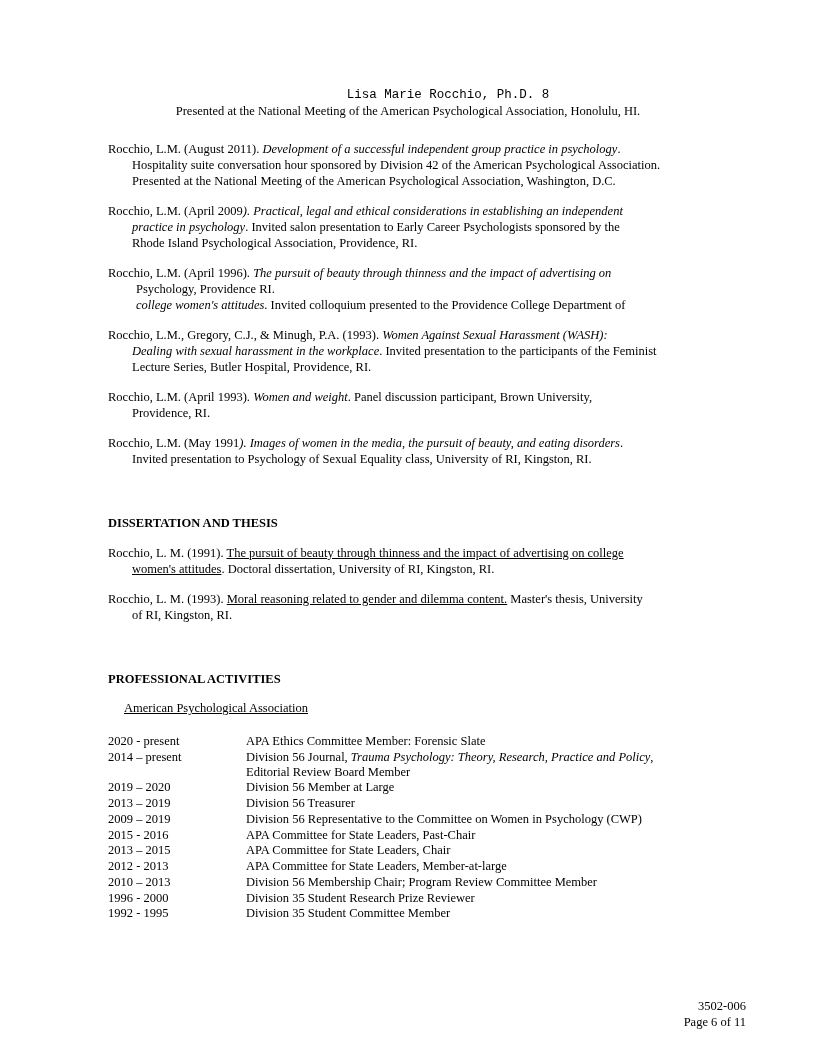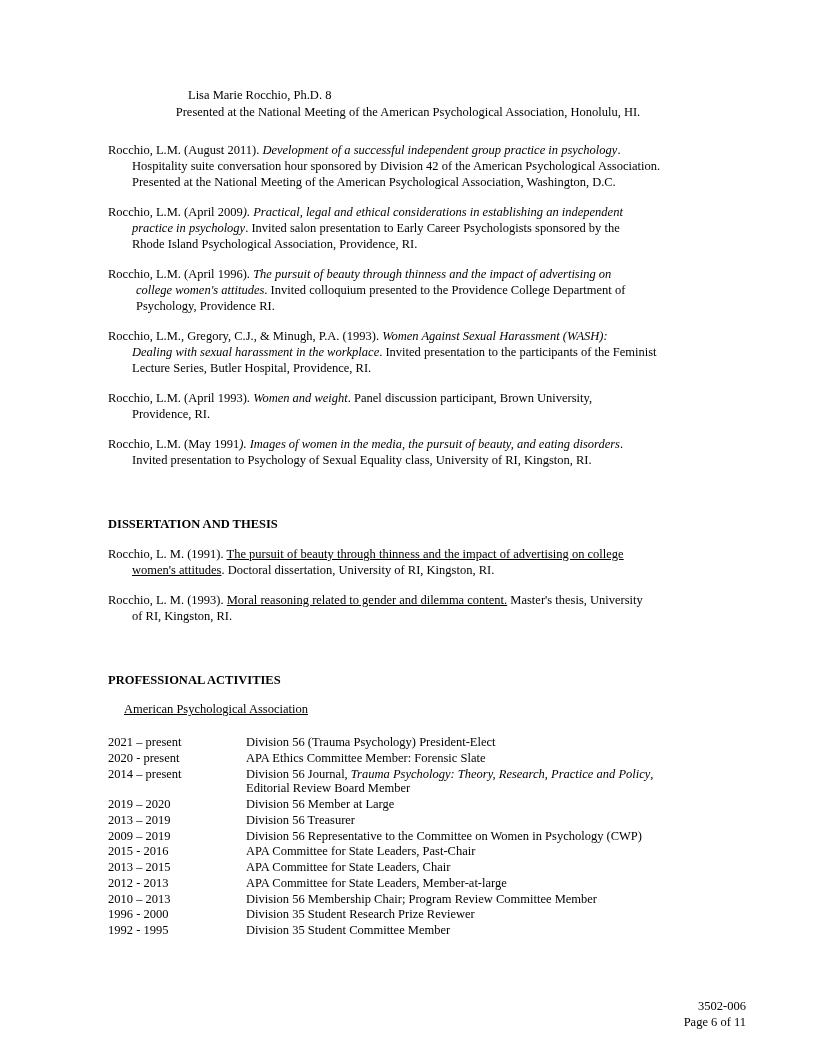--- a/index.html
+++ b/index.html
@@ -17,23 +17,24 @@
     box-sizing: border-box;
   }
   .content {
     position: absolute;
     left: 108px;
     top: 88px;
     width: 600px;
   }
   .header-line {
     font-size: 12.5px;
-    text-align: left;
+    text-align: center;
     margin: 0 0 2px 0;
     padding-left: 80px;
+    font-family: Liberation Mono, monospace;
   }
   .header-sub {
     font-size: 12.5px;
     margin: 0 0 22px 0;
     text-align: center;
   }
   .entry {
     font-size: 12.5px;
     line-height: 1.28;
     margin-bottom: 14px;
@@ -104,22 +105,22 @@
 
     <div class="entry">
       <span>Rocchio, L.M. (April 2009</span><i>). Practical, legal and ethical considerations in establishing an independent</i>
       <span class="ind"><i>practice in psychology</i><span>.  Invited salon presentation to Early Career Psychologists sponsored by the</span></span>
       <span class="ind">Rhode Island Psychological Association, Providence, RI.</span>
     </div>
 
     <div class="entry">
       <span>Rocchio, L.M. (April 1996).</span>
       <i>The pursuit of beauty through thinness and the impact of advertising on</i>
+      <span class="ind2">Psychology, Providence RI.</span>
       <span class="ind2"><i>college women's attitudes</i><span>.  Invited colloquium presented to the Providence College Department of</span></span>
-      <span class="ind2">Psychology, Providence RI.</span>
     </div>
 
     <div class="entry">
       <span>Rocchio, L.M., Gregory, C.J., &amp; Minugh, P.A. (1993).</span>
       <i>Women Against Sexual Harassment (WASH):</i>
       <span class="ind"><i>Dealing with sexual harassment in the workplace</i><span>. Invited presentation to the participants of the Feminist</span></span>
       <span class="ind">Lecture Series, Butler Hospital, Providence, RI.</span>
     </div>
 
     <div class="entry">
@@ -145,24 +146,20 @@
       <span>Rocchio, L. M. (1993).</span>
       <span class="u">Moral reasoning related to gender and dilemma content.</span><span>  Master's thesis, University</span>
       <span class="ind">of RI, Kingston, RI.</span>
     </div>
 
     <div class="section-title second">PROFESSIONAL ACTIVITIES</div>
     <div class="subhead">American Psychological Association</div>
 
     <table class="activities">
       <tbody>
-        <tr>
-          <td class="period">2021 – present</td>
-          <td>Division 56 (Trauma Psychology)  President-Elect</td>
-        </tr>
         <tr>
           <td class="period">2020 - present</td>
           <td>APA Ethics Committee Member: Forensic Slate</td>
         </tr>
         <tr>
           <td class="period">2014 – present</td>
           <td>
             <span>Division 56 Journal,</span>
             <i>Trauma Psychology:  Theory, Research, Practice and Policy</i><span>,</span>
             <span style="display:block">Editorial Review Board Member</span>

